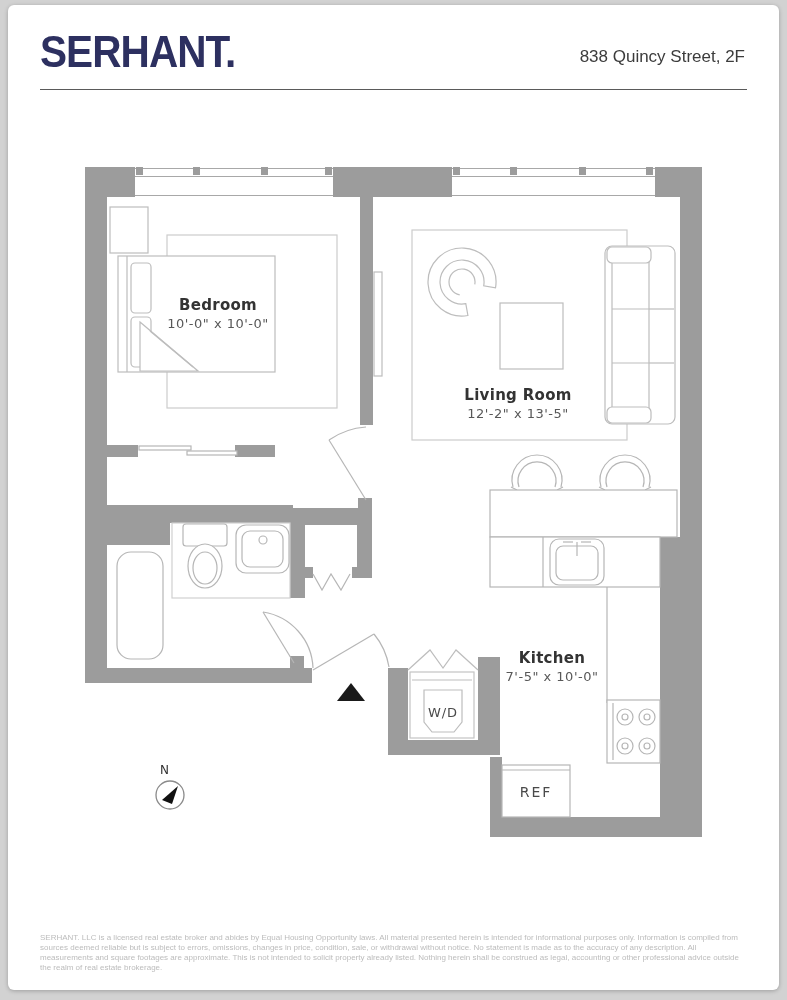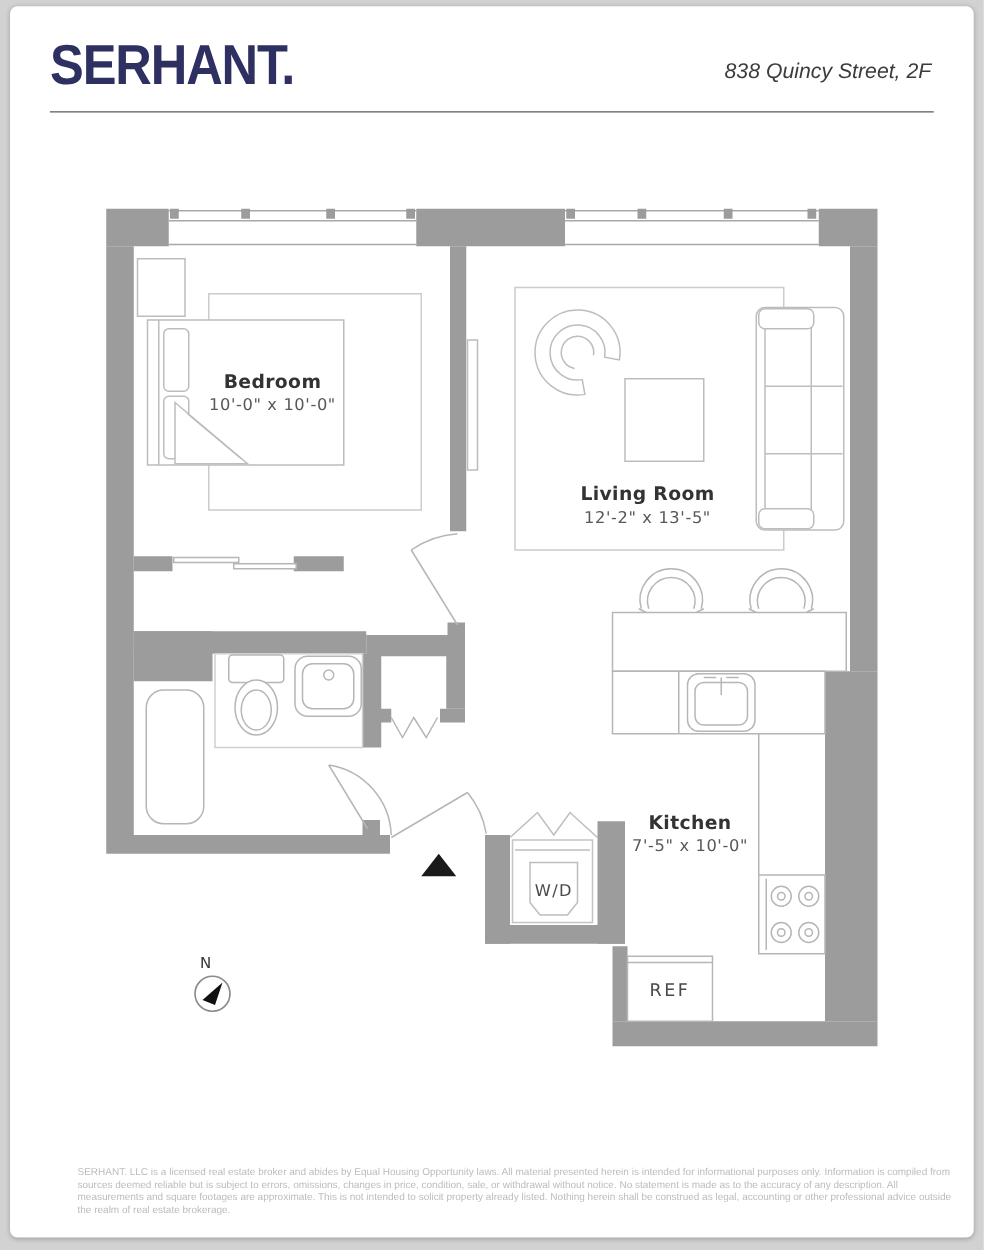--- a/index.html
+++ b/index.html
@@ -15,35 +15,35 @@
     box-shadow:0 1px 4px rgba(0,0,0,.25);
   }
   .logo{
     position:absolute;left:40px;top:26px;
     font-size:45px;font-weight:800;color:#2d3060;
     letter-spacing:-1px;transform:scaleX(.9);transform-origin:0 50%;
     white-space:nowrap;
   }
   .address{
     position:absolute;right:42px;top:47px;
-    font-size:17px;color:#3c3c3c;white-space:nowrap;font-style:italic;
+    font-size:17px;color:#3c3c3c;white-space:nowrap;
   }
   .divider{
     position:absolute;left:40px;right:40px;top:89px;
     border-top:1px solid #5a5a5a;height:0;
   }
   svg.plan{position:absolute;left:0;top:0;}
   .plan-name{font:700 15px "DejaVu Sans", sans-serif;fill:#333333;letter-spacing:.3px;}
   .plan-dims{font:13px "DejaVu Sans", sans-serif;fill:#585858;letter-spacing:.5px;}
   .plan-appl{font:13px "DejaVu Sans", sans-serif;fill:#4a4a4a;letter-spacing:1px;}
   .plan-ref{font:14px "DejaVu Sans", sans-serif;fill:#4a4a4a;letter-spacing:2px;}
   .plan-n{font:12px "DejaVu Sans", sans-serif;fill:#333333;}
   .footer{
     position:absolute;left:40px;top:933px;width:708px;
-    font-size:8px;line-height:10px;color:#bcbcbc;margin-left:22px;
+    font-size:8px;line-height:10px;color:#bcbcbc;
   }
 </style>
 </head>
 <body>
 
 <div class="page"></div>
 
 <div class="logo">SERHANT.</div>
 <div class="address">838 Quincy Street, 2F</div>
 <div class="divider"></div>

